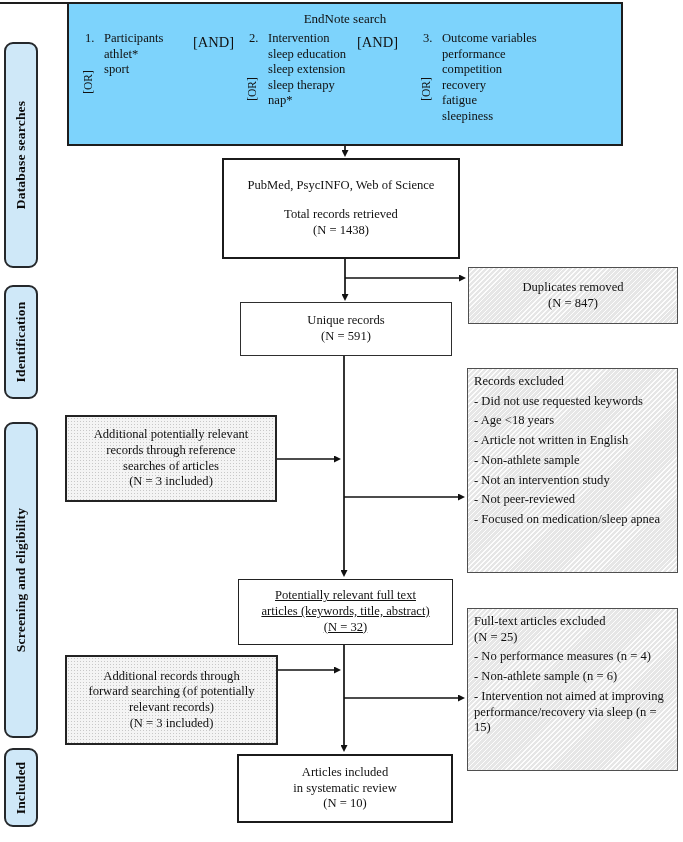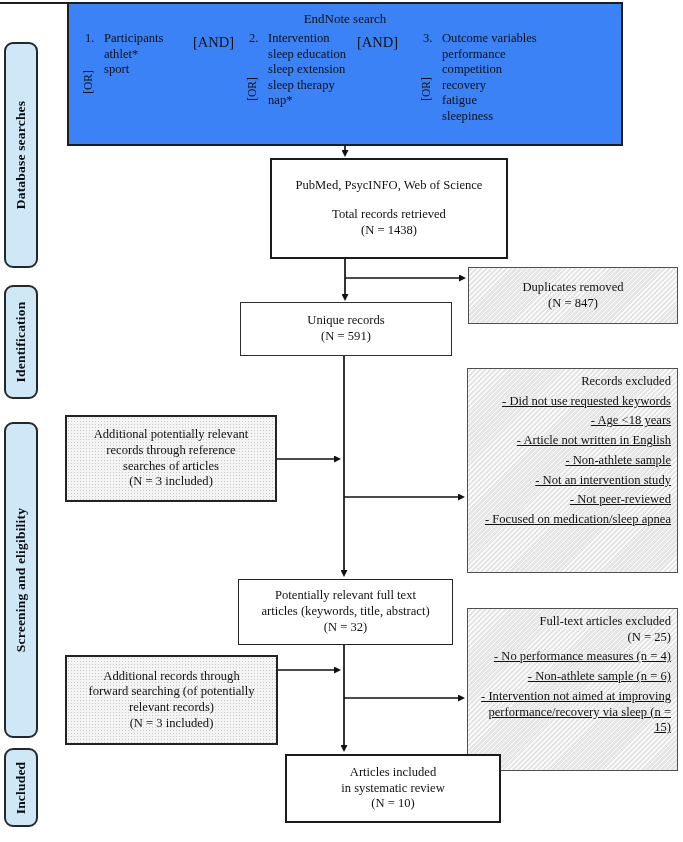--- a/index.html
+++ b/index.html
@@ -24,43 +24,43 @@
   #stage-screen{top:422px;height:316px;}
   #stage-incl{top:748px;height:79px;}
 
   
   .box{
     position:absolute;box-sizing:border-box;background:#fff;
     border:1.6px solid #2e2e2e;font-size:12.6px;line-height:1.25;
     display:flex;flex-direction:column;align-items:center;justify-content:center;
     text-align:center;padding:3px 4px;
   }
-  .box.thick{border-width:2.2px;border-color:#1b1b1b;margin-left:48px;}
+  .box.thick{border-width:2.2px;border-color:#1b1b1b;}
   .hatch{
     background-color:#e6e6e6;
     background-image:repeating-linear-gradient(135deg,
       rgba(255,255,255,.9) 0px, rgba(255,255,255,.9) 1px,
       rgba(0,0,0,0) 1px, rgba(0,0,0,0) 3.5px);
     border-color:#4f4f4f;
   }
   .dots{
     background-color:#f4f4f4;
     background-image:radial-gradient(circle,#c8c8c8 .7px,rgba(0,0,0,0) .9px);
     background-size:3px 3px;
     border-width:2px;border-color:#232323;font-family:Liberation Serif, serif;
   }
   .gap-after{margin-bottom:13px;}
   .left-list{align-items:stretch;justify-content:flex-start;padding:5px 6px;}
-  .left-list .reason{text-align:right;margin-top:4px;text-decoration:underline;}
-  .left-list .xtitle,.left-list .xcount{text-align:right;padding-left:20px;}
+  .left-list .reason{text-align:left;margin-top:4px;}
+  .left-list .xtitle,.left-list .xcount{text-align:left;}
 
   
   #search-box{
     position:absolute;left:67px;top:2px;width:556px;height:144px;
-    box-sizing:border-box;border:2px solid #1d1d1d;background:#3b82f6;
+    box-sizing:border-box;border:2px solid #1d1d1d;background:#7dd3fc;
   }
   #top-rule{position:absolute;left:0;top:2px;width:69px;height:2px;background:#1d1d1d;}
   .sb-title{position:absolute;left:0;right:0;top:7px;text-align:center;font-size:13px;}
   .sb-col{position:absolute;font-size:12.6px;line-height:15.5px;}
   .sb-col .head{display:flex;}
   .sb-col .head .num{width:19px;}
   .sb-col .items{margin-left:19px;}
   .sb-and{position:absolute;font-size:14.5px;text-align:center;}
   .sb-or{
     position:absolute;width:34px;text-align:center;font-size:11.5px;
@@ -74,21 +74,21 @@
   #sb-or1{left:2px;top:72px;}
   #sb-or2{left:166px;top:79px;}
   #sb-or3{left:340px;top:79px;}
 
   
   #box-total{left:222px;top:158px;width:238px;height:101px;}
   #box-dup{left:468px;top:267px;width:210px;height:57px;}
   #box-unique{left:240px;top:302px;width:212px;height:54px;}
   #box-recexcl{left:467px;top:368px;width:211px;height:205px;}
   #box-addref{left:65px;top:415px;width:212px;height:87px;}
-  #box-fulltext{left:238px;top:579px;width:215px;height:66px;border-width:1.9px;border-color:#222;}
+  #box-fulltext{left:238px;top:579px;width:215px;height:66px;border-width:1.9px;border-color:#222;text-decoration:underline;}
   #box-ftexcl{left:467px;top:608px;width:211px;height:163px;}
   #box-addfwd{left:65px;top:655px;width:213px;height:90px;}
   #box-included{left:237px;top:754px;width:216px;height:69px;text-align:right;}
 
   
   #arrows{position:absolute;left:0;top:0;width:683px;height:842px;pointer-events:none;}
 </style>
 </head>
 <body>
 

